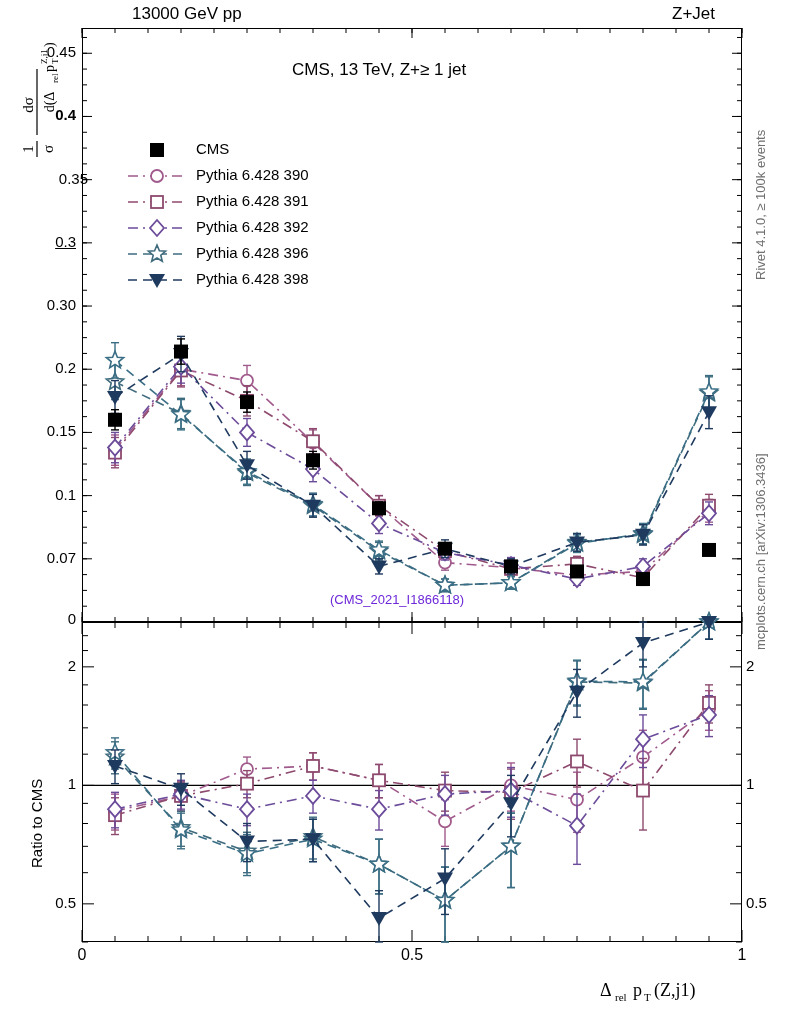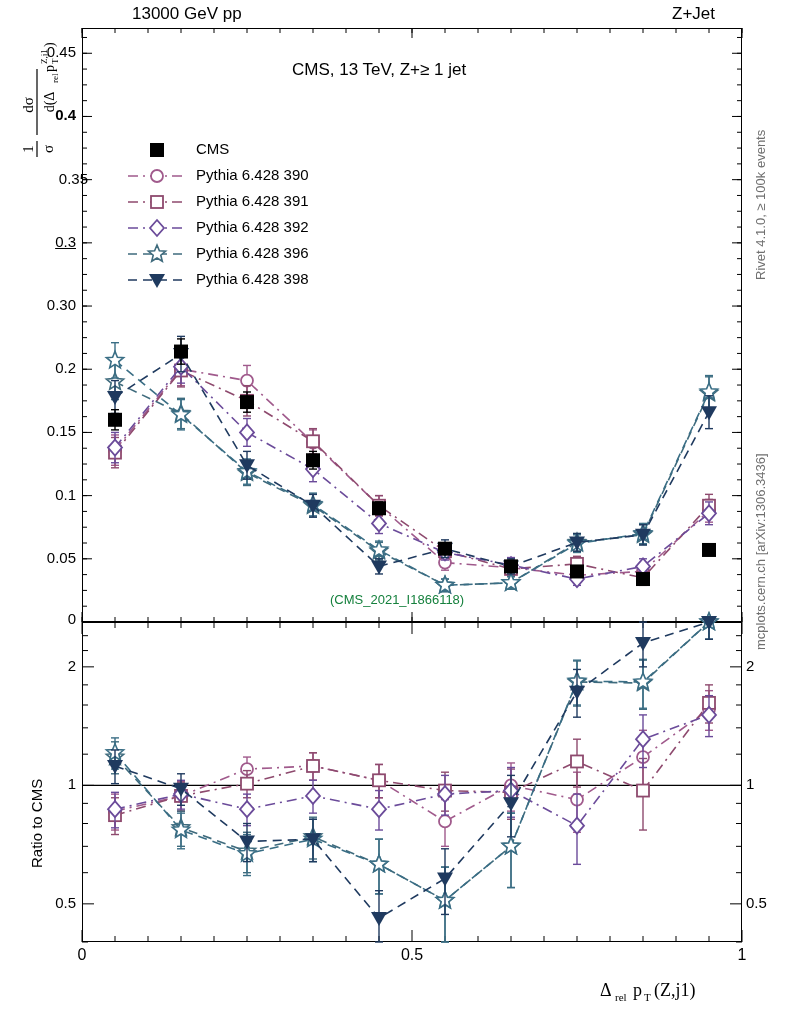--- a/index.html
+++ b/index.html
@@ -21,21 +21,21 @@
     white-space:nowrap;
   }
 
   
   .frame{border:1px solid #000;box-sizing:border-box;background:transparent;}
 
   .legend-row{display:flex;align-items:center;height:26px;}
   .legend-label{font-size:15px;margin-left:10px;}
   .lg-marker{position:relative;width:58px;height:16px;}
 
-  .watermark{color:#15803d;font-size:13px;}
+  .watermark{color:#6d28d9;font-size:13px;}
 
   .ylabel-ratio{
     writing-mode:vertical-rl;transform:rotate(180deg);
     font-size:15px;
   }
 
   svg{display:block;overflow:visible;}
 </style>
 </head>
 <body>
@@ -555,21 +555,21 @@
             <polygon points="21,4 37,4 29,18" fill="#1f3a5f"></polygon>
           </svg>
         </div>
         <span class="legend-label">Pythia 6.428 398</span>
       </div>
     </div>
 
   <div class="abs watermark txt" style="left:330px;top:592px;">(CMS_2021_I1866118)</div>
 
   <div class="abs" id="main-yticklabels">
-      <div class="abs txt" style="font-size: 15px; left: 30px; top: 548.809px; width: 46px; text-align: right;">0.05</div>
+      <div class="abs txt" style="font-size: 15px; left: 30px; top: 548.809px; width: 46px; text-align: right;">0.07</div>
       <div class="abs txt" style="font-size: 15px; left: 30px; top: 485.617px; width: 46px; text-align: right;">0.1</div>
       <div class="abs txt" style="font-size: 15px; left: 30px; top: 422.426px; width: 46px; text-align: right;">0.15</div>
       <div class="abs txt" style="font-size: 15px; left: 30px; top: 359.234px; width: 46px; text-align: right;">0.2</div>
       <div class="abs txt" style="font-size: 15px; left: 30px; top: 296.043px; width: 46px; text-align: right;">0.30</div>
       <div class="abs txt" style="font-size: 15px; left: 30px; top: 232.851px; width: 46px; text-align: right; text-decoration: underline;">0.3</div>
       <div class="abs txt" style="font-size: 15px; left: 42px; top: 169.66px; width: 46px; text-align: right;">0.35</div>
       <div class="abs txt" style="font-size: 15px; left: 30px; top: 106.468px; width: 46px; text-align: right; font-weight: bold;">0.4</div>
       <div class="abs txt" style="font-size: 15px; left: 30px; top: 43.2766px; width: 46px; text-align: right;">0.45</div>
       <div class="abs txt" style="font-size: 15px; left: 30px; top: 610px; width: 46px; text-align: right;">0</div>
     </div>

